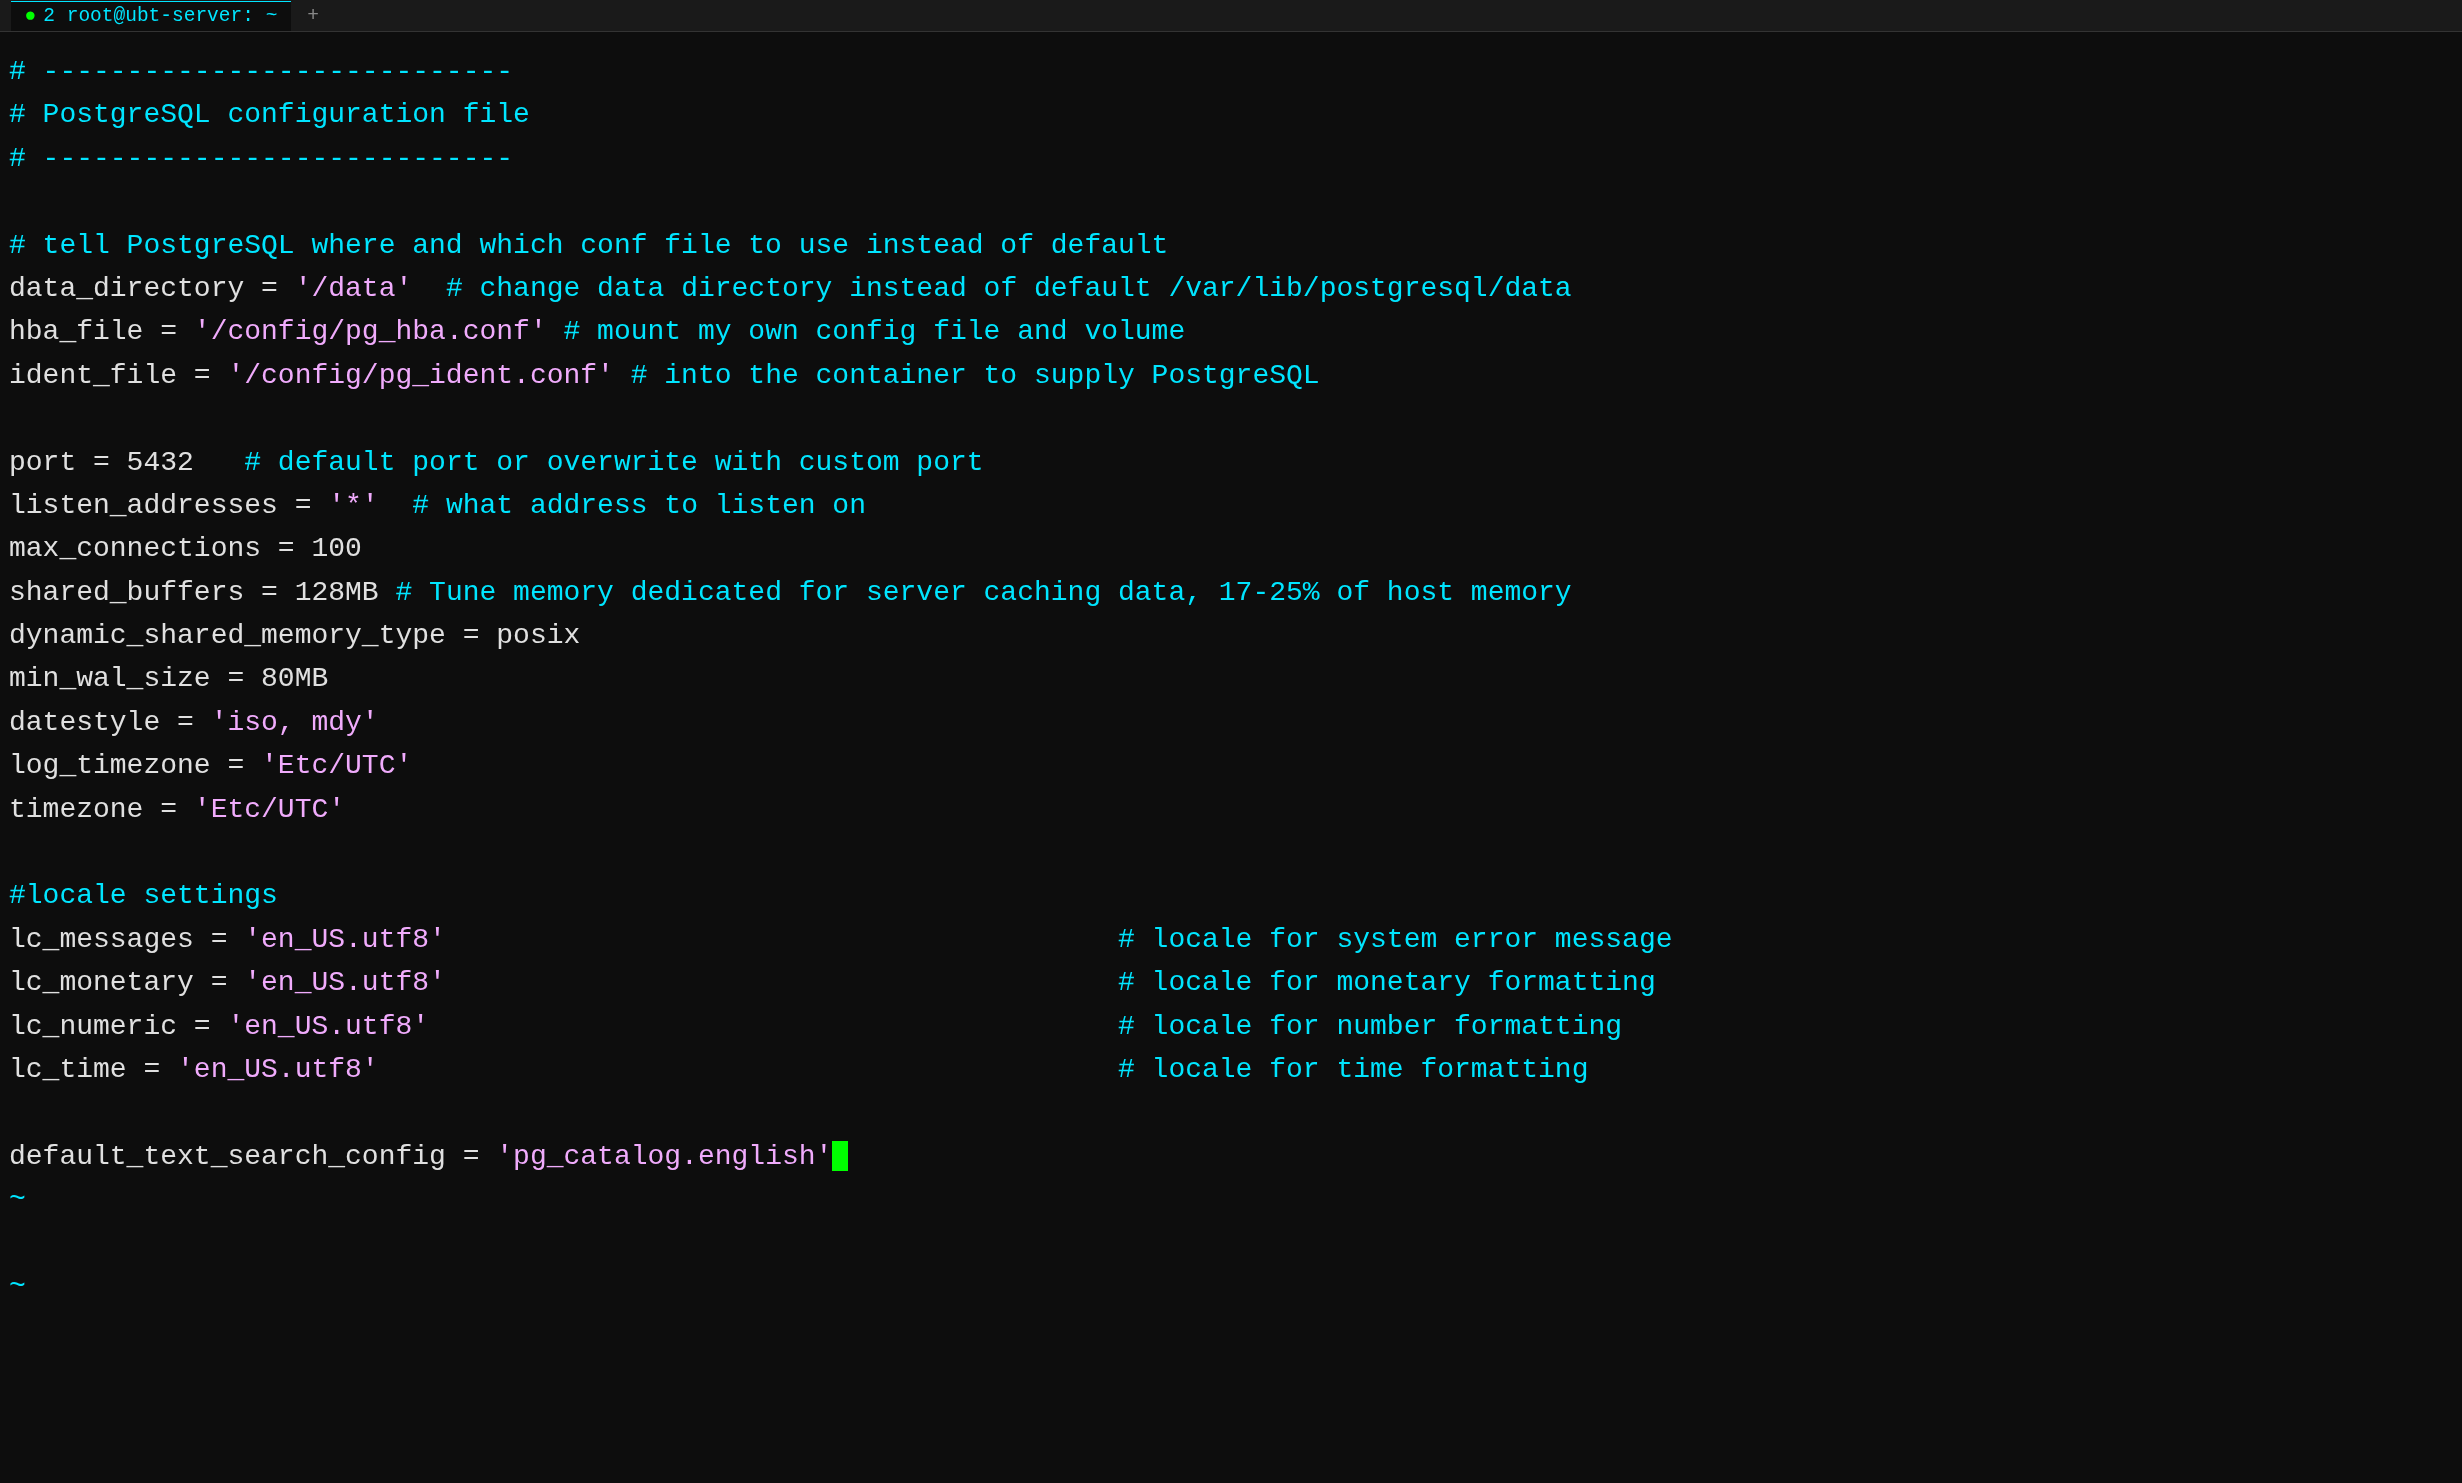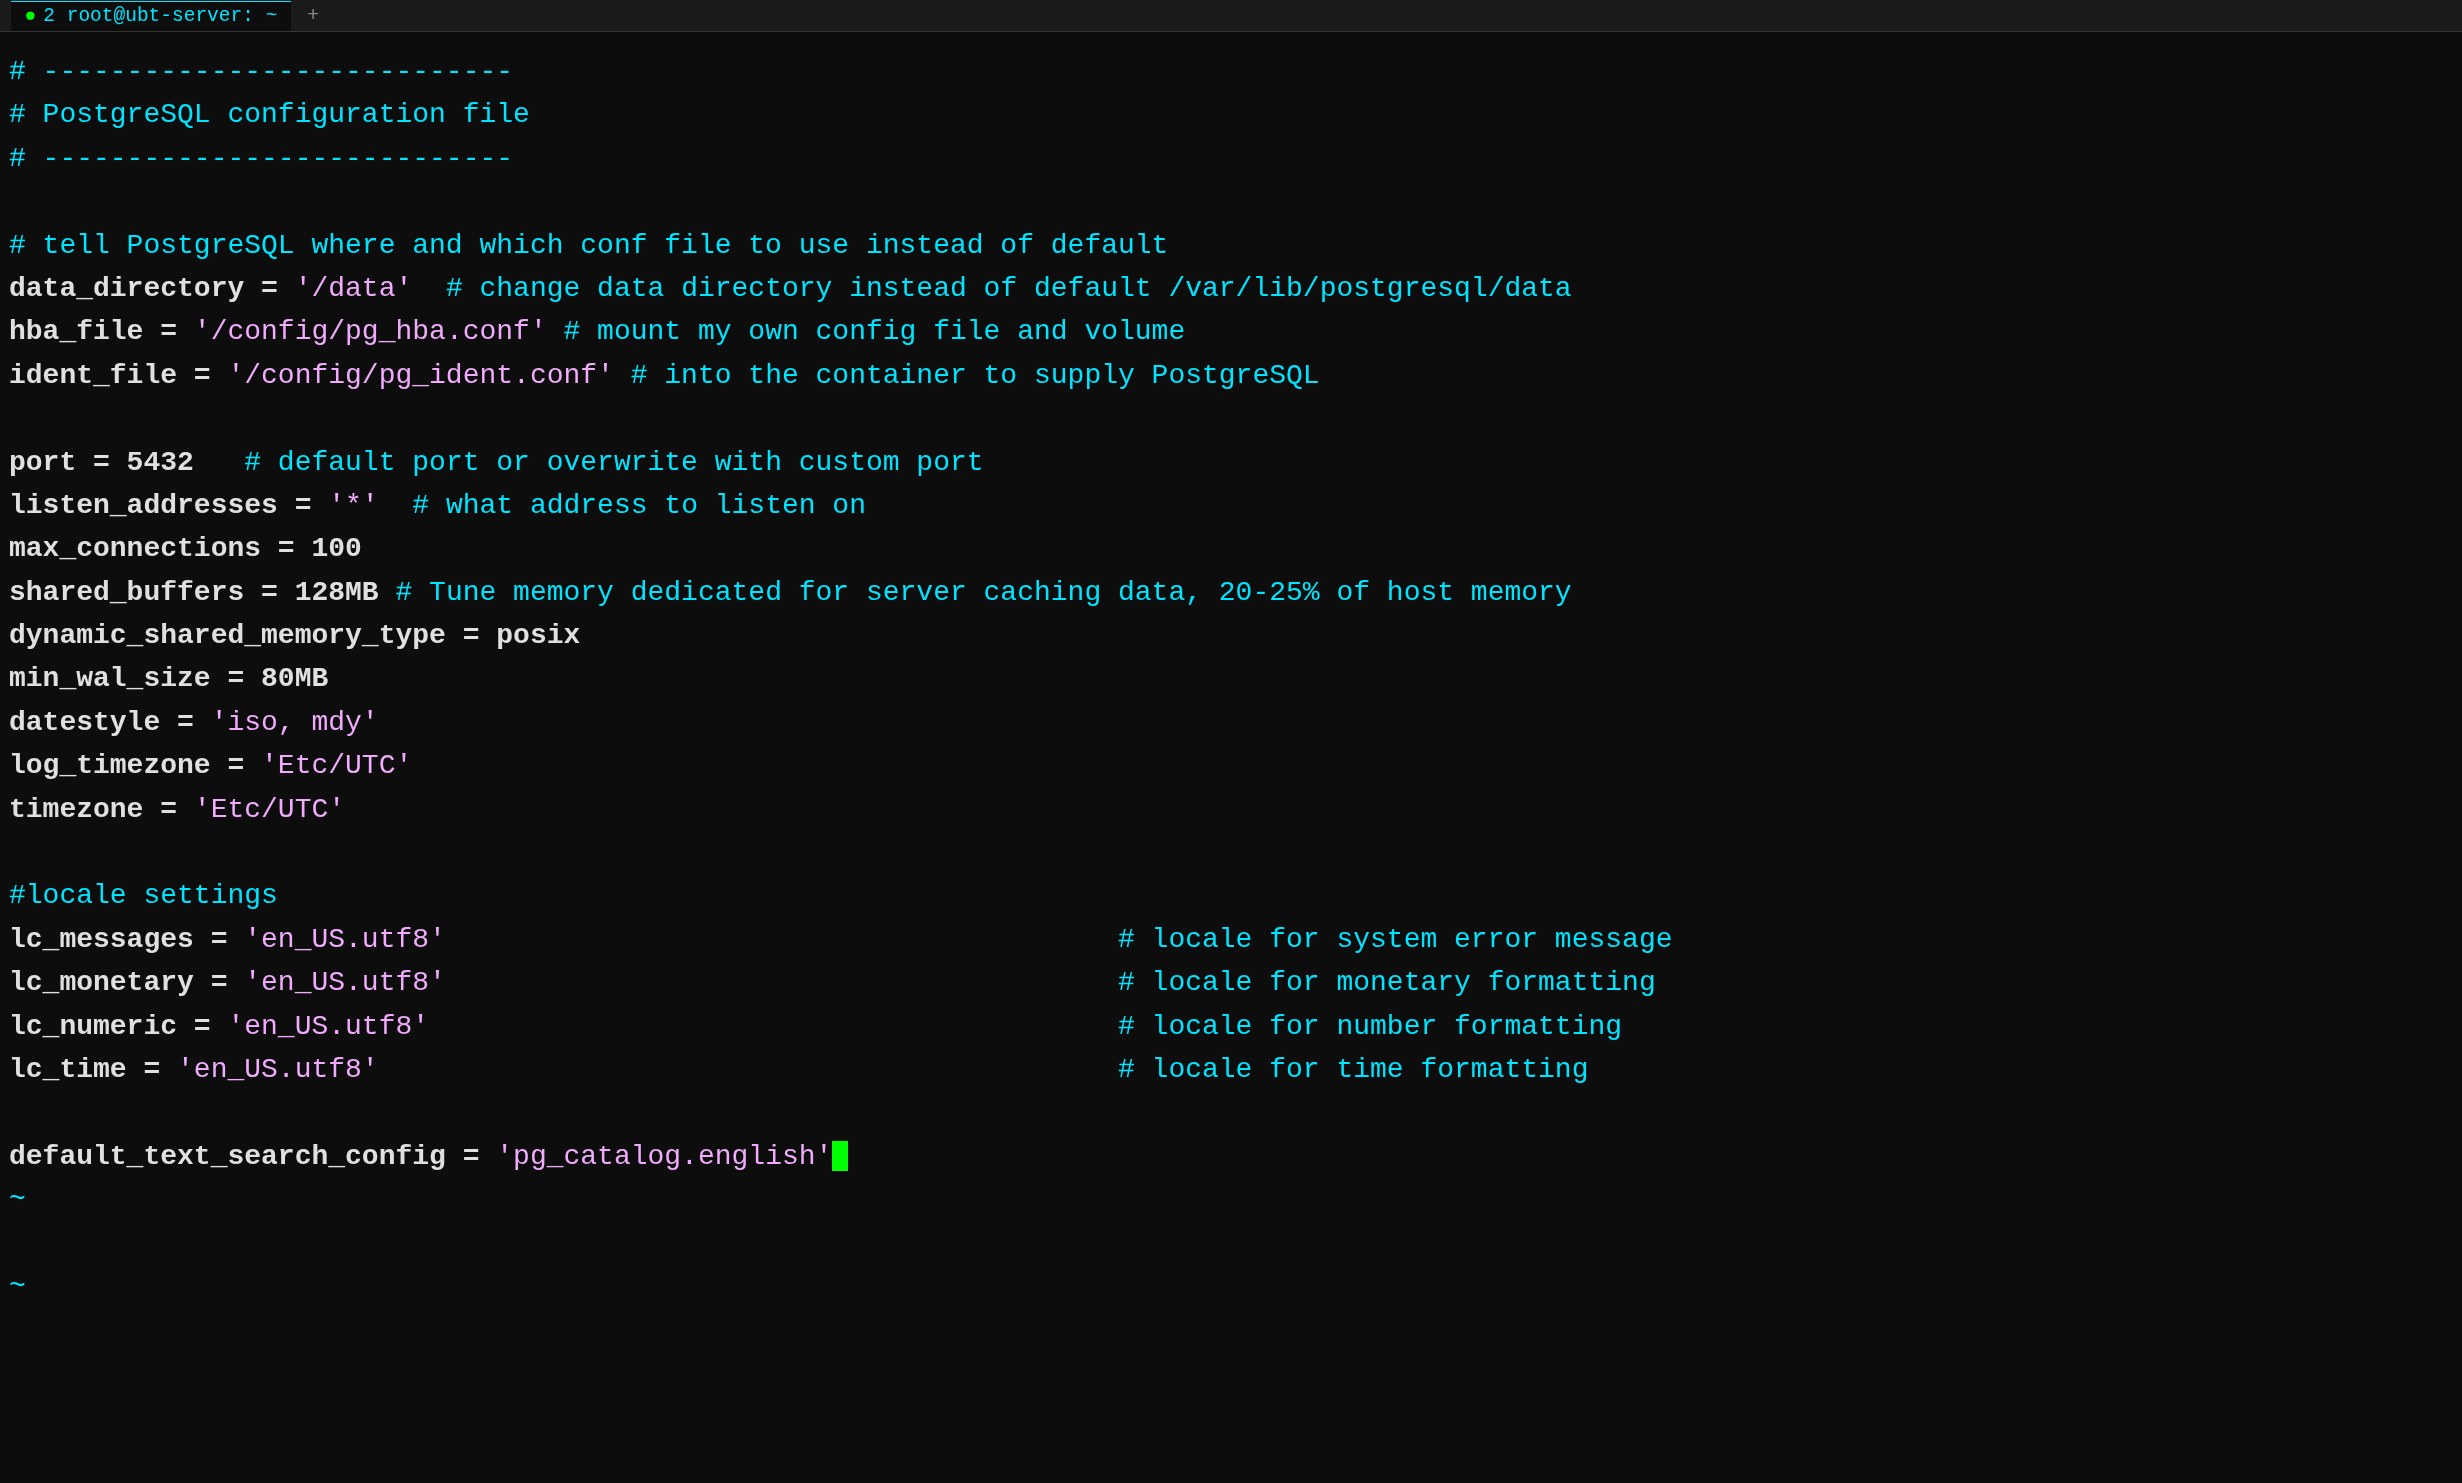--- a/index.html
+++ b/index.html
@@ -67,21 +67,21 @@
       overflow: hidden;
     }
 
     .line {
       white-space: pre;
       display: block;
     }
 
     .c-cyan { color: #00e5ff; }
     .c-red { color: #f0abfc; }
-    .c-white { color: #e0e0e0; font-weight: bold; }
+    .c-white { color: #e0e0e0; }
 
     .cursor {
       display: inline-block;
       background-color: #00ff00;
       width: 16px;
       height: 30px;
       vertical-align: middle;
       animation: blink 1s step-end infinite;
     }
 
@@ -120,21 +120,21 @@
     <span class="line"><span class="c-white">ident_file = </span><span class="c-red">'/config/pg_ident.conf'</span><span class="c-cyan"> # into the container to supply PostgreSQL</span></span>
 
     <span class="line"> </span>
 
     <span class="line"><span class="c-white">port = 5432</span><span class="c-cyan">   # default port or overwrite with custom port</span></span>
 
     <span class="line"><span class="c-white">listen_addresses = </span><span class="c-red">'*'</span><span class="c-cyan">  # what address to listen on</span></span>
 
     <span class="line"><span class="c-white">max_connections = 100</span></span>
 
-    <span class="line"><span class="c-white">shared_buffers = 128MB</span><span class="c-cyan"> # Tune memory dedicated for server caching data, 20-25% of host memory</span></span>
+    <span class="line"><span class="c-white">shared_buffers = 128MB</span><span class="c-cyan"> # Tune memory dedicated for server caching data, 17-25% of host memory</span></span>
 
     <span class="line"><span class="c-white">dynamic_shared_memory_type = posix</span></span>
 
 
     <span class="line"><span class="c-white">min_wal_size = 80MB</span></span>
 
     <span class="line"><span class="c-white">datestyle = </span><span class="c-red">'iso, mdy'</span></span>
 
     <span class="line"><span class="c-white">log_timezone = </span><span class="c-red">'Etc/UTC'</span></span>
 

